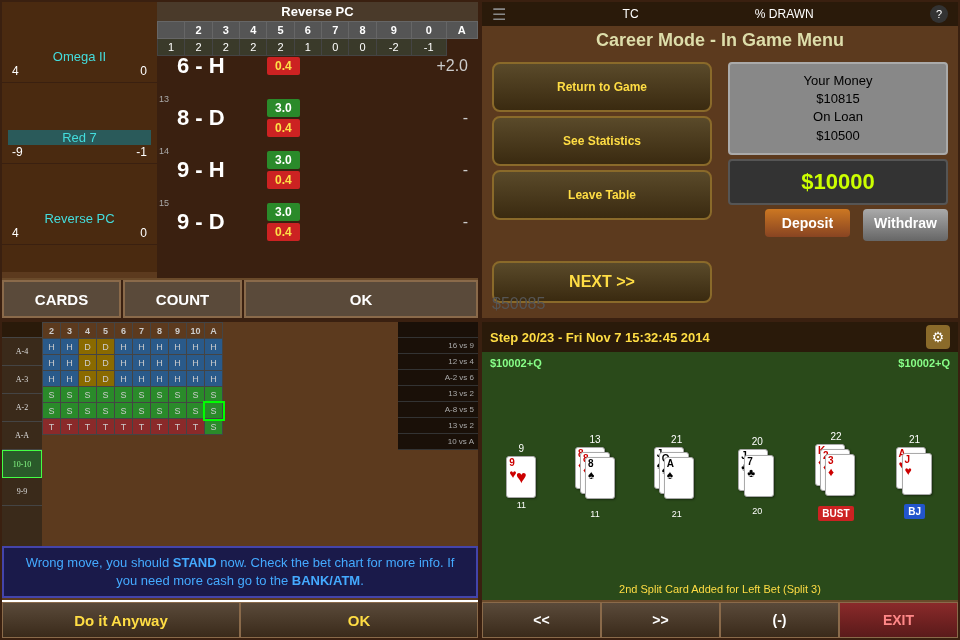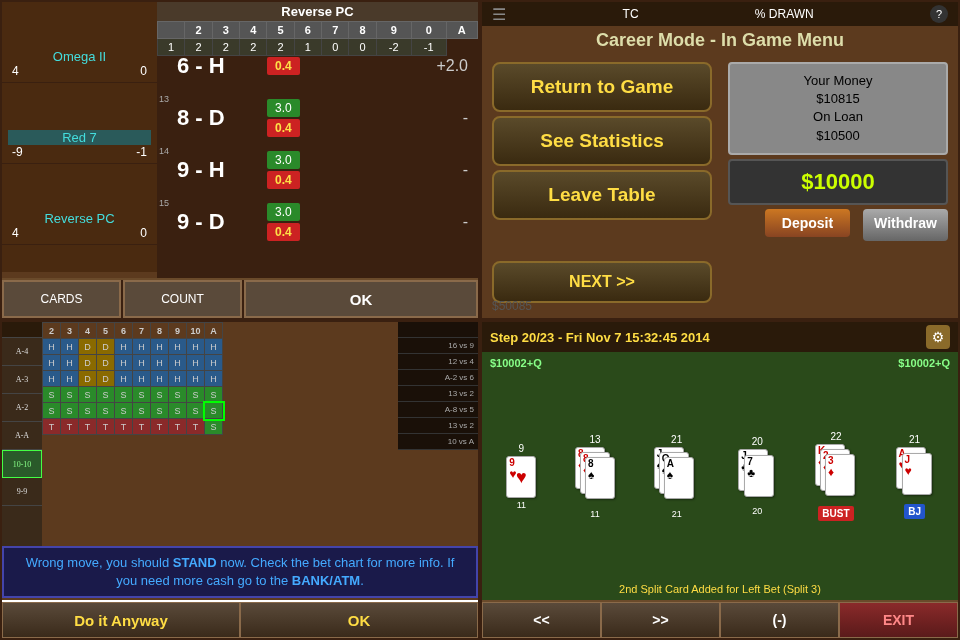--- a/index.html
+++ b/index.html
@@ -17,48 +17,48 @@
     .strategy-item .s-vals { display: flex; justify-content: space-between; color: #fff; font-size: 12px; padding: 0 4px; }
     .strategy-item.active .s-name { color: #4dd; background: #2a5a5a; }
 
     
     .ref-table-wrap { position: absolute; left: 155px; top: 0; right: 0; bottom: 30px; background: #3a2010; overflow: hidden; }
     .ref-table-title { background: #4a3a2a; color: #fff; text-align: center; font-size: 13px; font-weight: bold; padding: 2px; }
     .ref-table { width: 100%; border-collapse: collapse; font-size: 11px; }
     .ref-table th { background: #555; color: #fff; text-align: center; padding: 2px 3px; border: 1px solid #666; }
     .ref-table td { color: #fff; text-align: center; padding: 2px 3px; border: 1px solid #444; }
     .ref-table tr:nth-child(even) td { background: #3a3a2a; }
-    .action-green { background: #2a8a2a; color: #fff; font-size: 12px; font-weight: normal; padding: 2px 8px; text-align: center; border-radius: 2px; }
+    .action-green { background: #2a8a2a; color: #fff; font-size: 12px; font-weight: bold; padding: 2px 8px; text-align: center; border-radius: 2px; }
     .action-red { background: #cc2222; color: #fde047; font-size: 12px; font-weight: bold; padding: 2px 8px; text-align: center; border-radius: 2px; }
 
     
     .tl-buttons { position: absolute; bottom: 0; left: 0; right: 0; height: 40px; display: flex; background: #3a2010; border-top: 2px solid #6a4a2a; }
-    .tl-btn-left { flex: 1; display: flex; align-items: center; justify-content: center; background: #5a4a3a; border: 2px solid #8a6a4a; color: #fff; font-weight: normal; font-size: 12px; cursor: pointer; }
+    .tl-btn-left { flex: 1; display: flex; align-items: center; justify-content: center; background: #5a4a3a; border: 2px solid #8a6a4a; color: #fff; font-weight: bold; font-size: 15px; cursor: pointer; }
     .tl-btn-right { flex: 2; display: flex; align-items: center; justify-content: center; background: #5a4a3a; border: 2px solid #8a6a4a; color: #fff; font-weight: bold; font-size: 15px; cursor: pointer; margin-left: 2px; }
 
     
     #tr { left: 480px; top: 0; width: 480px; height: 320px; background: #5c3a1e; border: 2px solid #3a2010; }
     .tr-top-bar { position: absolute; top: 0; left: 0; right: 0; height: 24px; background: #2a1a0a; display: flex; align-items: center; justify-content: space-between; padding: 0 10px; }
     .tr-question { background: #333; color: #fff; border-radius: 50%; width: 18px; height: 18px; display: flex; align-items: center; justify-content: center; font-size: 11px; }
 
     .career-title { position: absolute; top: 28px; left: 0; right: 0; text-align: center; color: #dda; font-size: 18px; font-weight: bold; }
 
     .menu-buttons { position: absolute; top: 60px; left: 10px; width: 220px; }
-    .menu-btn { width: 100%; height: 50px; margin-bottom: 4px; background: linear-gradient(#5a4a2a, #3a2a10); border: 2px solid #8a6a2a; border-radius: 8px; color: #ffdd44; font-size: 19px; font-weight: bold; cursor: pointer; display: flex; align-items: center; justify-content: center; }
+    .menu-btn { width: 100%; height: 50px; margin-bottom: 4px; background: linear-gradient(#5a4a2a, #3a2a10); border: 2px solid #8a6a2a; border-radius: 8px; color: #ffdd44; font-size: 12px; font-weight: bold; cursor: pointer; display: flex; align-items: center; justify-content: center; }
 
     .next-btn { position: absolute; bottom: 15px; left: 10px; width: 220px; height: 42px; background: linear-gradient(#5a4a2a, #3a2a10); border: 2px solid #8a6a2a; border-radius: 8px; color: #ffdd44; font-size: 16px; font-weight: bold; cursor: pointer; display: flex; align-items: center; justify-content: center; }
 
     .money-panel { position: absolute; top: 60px; right: 10px; width: 220px; }
     .money-box { background: #888; border: 2px solid #aaa; border-radius: 4px; padding: 8px; color: #000; font-size: 13px; text-align: center; margin-bottom: 4px; }
     .money-box div { line-height: 1.4; }
     .money-amount { background: #333; border: 2px solid #555; color: #ccff00; font-size: 22px; font-weight: bold; text-align: center; padding: 8px; border-radius: 4px; margin-top: 4px; }
     .deposit-btn { background: linear-gradient(#cc7722, #884422); color: #fff; font-weight: bold; padding: 6px; text-align: center; border-radius: 4px; margin-bottom: 4px; cursor: pointer; font-size: 14px; }
     .withdraw-btn { background: linear-gradient(#aaaaaa, #666666); color: #fff; font-weight: bold; padding: 6px; text-align: center; border-radius: 4px; cursor: pointer; font-size: 14px; }
 
-    .bottom-balance { position: absolute; bottom: 5px; left: 10px; color: #555; font-size: 12px; }
+    .bottom-balance { position: absolute; bottom: 5px; left: 10px; color: #555; font-size: 16px; }
 
     
     #bl { left: 0; top: 320px; width: 480px; height: 320px; background: #5c3a1e; border: 2px solid #3a2010; }
     .chart-table { border-collapse: collapse; font-size: 9px; }
     .chart-table td, .chart-table th { border: 1px solid #444; text-align: center; padding: 1px 2px; min-width: 18px; height: 16px; color: #ccc; }
     .cell-H { background: #2a5a8a; color: #fff; }
     .cell-S { background: #2a8a2a; color: #fff; }
     .cell-D { background: #8a6a00; color: #fff; }
     .cell-T { background: #8a2a2a; color: #fff; }
     .cell-active { outline: 3px solid #00ff00; }

